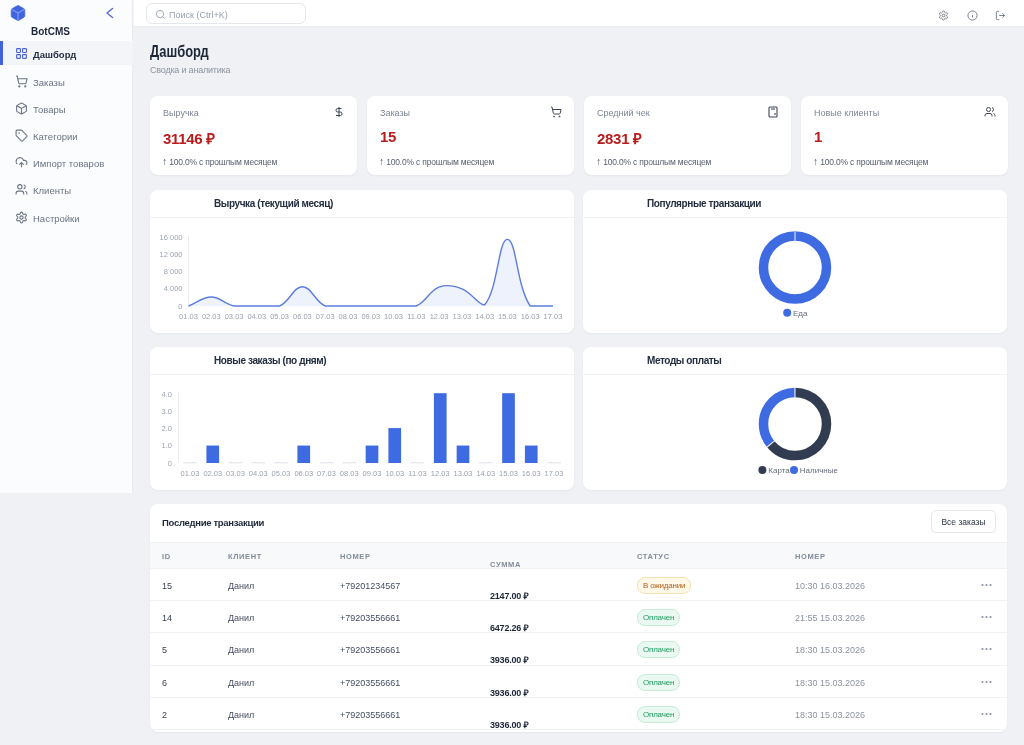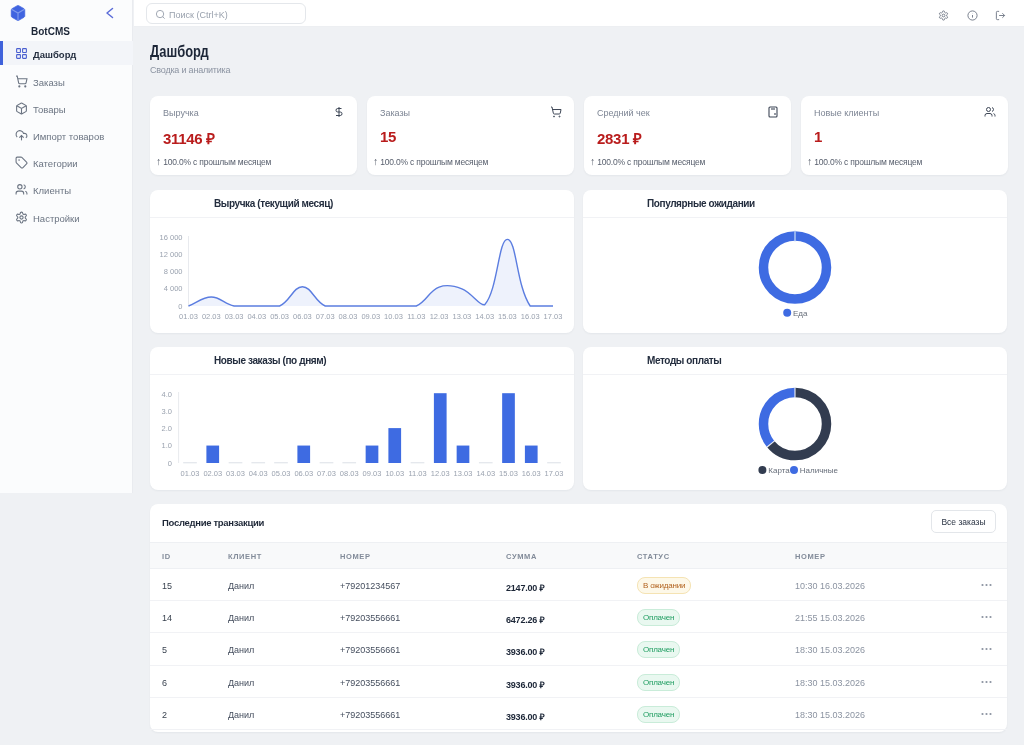--- a/index.html
+++ b/index.html
@@ -32,21 +32,21 @@
 h1 { position:absolute; left:16px; top:14.5px; font-size:17px; font-weight:bold; color:#1c2637; transform:scaleX(0.76); transform-origin:0 0; white-space:nowrap; }
 .subtitle { position:absolute; left:16px; top:37.5px; font-size:9px; letter-spacing:-0.2px; color:#8b93a1; }
 
 .card { position:absolute; background:#fff; border-radius:8px; box-shadow:0 1px 2px rgba(20,30,50,0.05); }
 
 
 .stat { width:207px; height:79px; top:69px; }
 .stat .lab { position:absolute; left:13px; top:12px; font-size:9px; color:#7d8594; }
 .stat .icon { position:absolute; right:12px; top:10px; width:12px; height:12px; color:#3d4656; }
 .stat .val { position:absolute; left:13px; top:31.5px; font-size:15px; letter-spacing:-0.3px; font-weight:bold; color:#b91c1c; }
-.stat .delta { position:absolute; left:6px; top:59px; font-size:8.5px; letter-spacing:-0.2px; color:#59606e; }
+.stat .delta { position:absolute; left:12px; top:59px; font-size:8.5px; letter-spacing:-0.2px; color:#59606e; }
 
 
 .chartcard { width:424px; height:143px; }
 .chartcard .hd { position:absolute; left:16px; top:8px; font-size:10px; letter-spacing:-0.4px; font-weight:bold; color:#232d3e;padding-left:48px; }
 .chartcard .divider { position:absolute; left:0; top:27px; width:100%; height:1px; background:#f1f2f5; }
 
 
 #tablecard { left:16px; top:477px; width:857px; height:228px;padding-left:32px; }
 #tablecard .hd { position:absolute; left:12px; top:13px; font-size:9.5px; letter-spacing:-0.3px; font-weight:bold; color:#1f2838; }
 #allbtn { position:absolute; right:11px; top:6px; width:65px; height:23px; border:1px solid #e3e6ea; border-radius:5px; background:#fff; font-size:8.5px; color:#2b3444; text-align:center; line-height:22px; }
@@ -58,21 +58,21 @@
 .td.sum { font-weight:bold; letter-spacing:-0.2px; color:#1c2637; }
 .td.date { color:#8b93a1; }
 .dotsvg { position:absolute; left:831px; top:14px; }
 .badge { position:absolute; top:8px; font-size:8px; letter-spacing:-0.2px; padding:3px 5px 3px 5px; border-radius:8px; }
 .badge.pend { background:#fdf8e8; color:#b2631f; border:1px solid #f5e3b3; }
 .badge.paid { background:#e9f8f0; color:#1f9d61; border:1px solid #c9ecd9; }
 
 .colid { left:12px; }
 .colclient { left:78px; }
 .colnum { left:190px; }
-.colsum { left:356px; }
+.colsum { left:340px;margin-top:8px; }
 .colstatus { left:487px; }
 .coldate { left:645px; }
 </style>
 </head>
 <body>
 
 <div id="sidebar">
   <div id="logo">
     <svg style="position:absolute;left:9px;top:4px" width="18" height="18" viewBox="0 0 24 24">
       <path d="M21 8a2 2 0 0 0-1-1.73l-7-4a2 2 0 0 0-2 0l-7 4A2 2 0 0 0 3 8v8a2 2 0 0 0 1 1.73l7 4a2 2 0 0 0 2 0l7-4A2 2 0 0 0 21 16Z" fill="#4064e0" stroke="#4064e0" stroke-width="1"></path>
@@ -104,32 +104,32 @@
     <div class="nav-item">
       <svg class="ic" viewBox="0 0 24 24" fill="none" stroke="#6b7482" stroke-width="2">
           <path d="M21 8a2 2 0 0 0-1-1.73l-7-4a2 2 0 0 0-2 0l-7 4A2 2 0 0 0 3 8v8a2 2 0 0 0 1 1.73l7 4a2 2 0 0 0 2 0l7-4A2 2 0 0 0 21 16Z"></path>
           <path d="m3.3 7 8.7 5 8.7-5"></path>
           <path d="M12 22V12"></path>
         </svg>
       <span class="lb">Товары</span>
     </div>
     <div class="nav-item">
       <svg class="ic" viewBox="0 0 24 24" fill="none" stroke="#6b7482" stroke-width="2">
+          <path d="M12.586 2.586A2 2 0 0 0 11.172 2H4a2 2 0 0 0-2 2v7.172a2 2 0 0 0 .586 1.414l8.704 8.704a2.426 2.426 0 0 0 3.42 0l6.58-6.58a2.426 2.426 0 0 0 0-3.42z"></path>
+          <circle cx="7.5" cy="7.5" r=".5" fill="#6b7482"></circle>
+        </svg>
+      <span class="lb">Категории</span>
+    </div>
+    <div class="nav-item">
+      <svg class="ic" viewBox="0 0 24 24" fill="none" stroke="#6b7482" stroke-width="2">
           <path d="M4 14.899A7 7 0 1 1 15.71 8h1.79a4.5 4.5 0 0 1 2.5 8.242"></path>
           <path d="M12 12v9"></path>
           <path d="m16 16-4-4-4 4"></path>
         </svg>
       <span class="lb">Импорт товаров</span>
-    </div>
-    <div class="nav-item">
-      <svg class="ic" viewBox="0 0 24 24" fill="none" stroke="#6b7482" stroke-width="2">
-          <path d="M12.586 2.586A2 2 0 0 0 11.172 2H4a2 2 0 0 0-2 2v7.172a2 2 0 0 0 .586 1.414l8.704 8.704a2.426 2.426 0 0 0 3.42 0l6.58-6.58a2.426 2.426 0 0 0 0-3.42z"></path>
-          <circle cx="7.5" cy="7.5" r=".5" fill="#6b7482"></circle>
-        </svg>
-      <span class="lb">Категории</span>
     </div>
     <div class="nav-item">
       <svg class="ic" viewBox="0 0 24 24" fill="none" stroke="#6b7482" stroke-width="2">
           <path d="M16 21v-2a4 4 0 0 0-4-4H6a4 4 0 0 0-4 4v2"></path>
           <circle cx="9" cy="7" r="4"></circle>
           <path d="M22 21v-2a4 4 0 0 0-3-3.87"></path>
           <path d="M16 3.13a4 4 0 0 1 0 7.75"></path>
         </svg>
       <span class="lb">Клиенты</span>
     </div>
@@ -249,21 +249,21 @@
           <text x="357.4" y="98.8">15.03</text>
           <text x="380.2" y="98.8">16.03</text>
           <text x="403.0" y="98.8">17.03</text>
         </g>
       <path d="M38.5 86.0 C47.6 82.4 52.2 77.0 61.3 77.0 C70.4 77.0 74.6 84.1 84.1 86.0 C92.8 86.0 97.7 86.0 106.8 86.0 C116.0 86.0 121.7 86.0 129.6 86.0 C140.0 81.6 143.3 66.7 152.4 66.7 C161.5 66.7 164.8 81.6 175.2 86.0 C183.1 86.0 188.9 86.0 198.0 86.0 C207.1 86.0 211.6 86.0 220.8 86.0 C229.9 86.0 234.4 86.0 243.5 86.0 C252.6 86.0 258.4 86.0 266.3 86.0 C276.6 81.7 278.8 71.0 289.1 67.1 C297.0 64.1 303.7 65.6 311.9 68.8 C321.9 72.7 329.4 86.0 334.7 84.7 C347.7 70.6 348.4 19.1 357.4 19.4 C366.6 19.6 366.4 65.9 380.2 86.0 C384.7 86.0 393.9 86.0 403.0 86.0 L403.0 86.0 L38.5 86.0 Z" fill="rgba(90,130,224,0.10)"></path>
       <path d="M38.5 86.0 C47.6 82.4 52.2 77.0 61.3 77.0 C70.4 77.0 74.6 84.1 84.1 86.0 C92.8 86.0 97.7 86.0 106.8 86.0 C116.0 86.0 121.7 86.0 129.6 86.0 C140.0 81.6 143.3 66.7 152.4 66.7 C161.5 66.7 164.8 81.6 175.2 86.0 C183.1 86.0 188.9 86.0 198.0 86.0 C207.1 86.0 211.6 86.0 220.8 86.0 C229.9 86.0 234.4 86.0 243.5 86.0 C252.6 86.0 258.4 86.0 266.3 86.0 C276.6 81.7 278.8 71.0 289.1 67.1 C297.0 64.1 303.7 65.6 311.9 68.8 C321.9 72.7 329.4 86.0 334.7 84.7 C347.7 70.6 348.4 19.1 357.4 19.4 C366.6 19.6 366.4 65.9 380.2 86.0 C384.7 86.0 393.9 86.0 403.0 86.0" fill="none" stroke="#5b7de0" stroke-width="1.4"></path>
     </svg>
   </div>
 
   <div class="card chartcard" style="left:449px; top:163px">
-    <div class="hd">Популярные ожидании</div>
+    <div class="hd">Популярные транзакции</div>
     <div class="divider"></div>
     <svg width="424" height="113" viewBox="0 0 424 113" style="position:absolute;left:0;top:30px" font-family="Liberation Sans, sans-serif">
       <circle cx="212" cy="47.5" r="31.5" fill="none" stroke="#3e6be2" stroke-width="9.5"></circle>
       <line x1="212" y1="10.8" x2="212" y2="21.2" stroke="#a9c4f2" stroke-width="1.6"></line>
       <circle cx="204.2" cy="92.7" r="4" fill="#3e6be2"></circle>
       <text x="210" y="95.5" font-size="8" fill="#666d79">Еда</text>
     </svg>
   </div>
 
   <div class="card chartcard" style="left:16px; top:320px">

